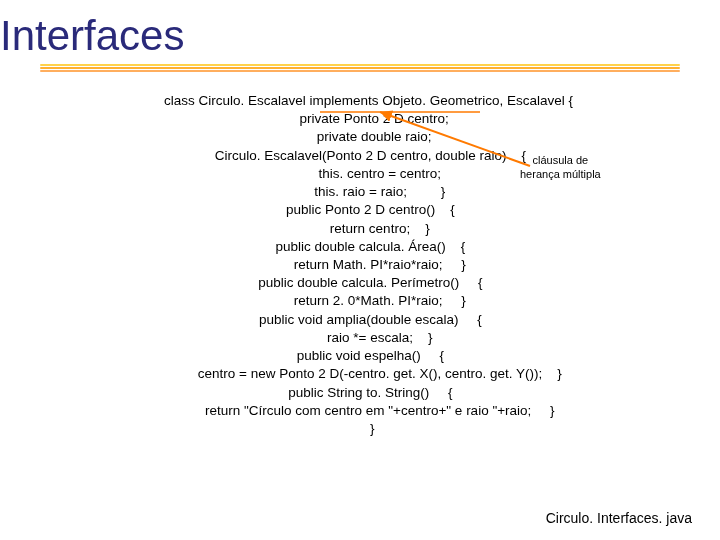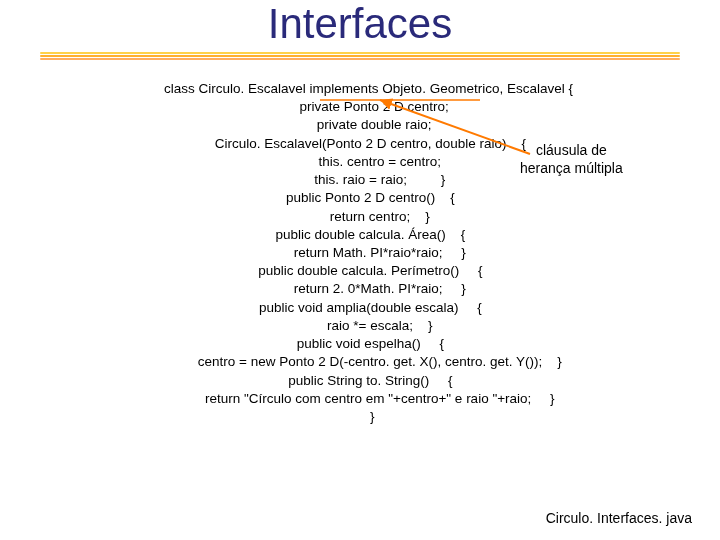--- a/index.html
+++ b/index.html
@@ -6,24 +6,24 @@
     margin: 0;
     padding: 0;
     width: 720px;
     height: 540px;
     background: #fff;
     font-family: "Comic Sans MS", "Comic Sans", cursive, sans-serif;
     position: relative;
     overflow: hidden;
   }
   .title {
-    text-align: center;
+    text-align: left;
     font-size: 42px;
     color: #2a2a7a;
-    margin-top: 0;
+    margin-top: 12px;
     margin-bottom: 4px;
     font-weight: normal;
   }
   .underline-wrap {
     width: 640px;
     margin: 0 auto 18px auto;
     position: relative;
     height: 10px;
   }
   .uline {
@@ -44,21 +44,21 @@
     font-family: "Comic Sans MS", "Comic Sans", cursive, sans-serif;
     font-size: 13.5px;
     line-height: 1.35;
     color: #000;
     white-space: pre;
   }
   .annotation {
     position: absolute;
     top: 62px;
     left: 520px;
-    font-size: 14px;
+    font-size: 11px;
     color: #000;
     font-family: Arial, Helvetica, sans-serif;
     line-height: 1.25;
   }
   .arrow {
     position: absolute;
     top: 16px;
     left: 320px;
     width: 220px;
     height: 70px;

